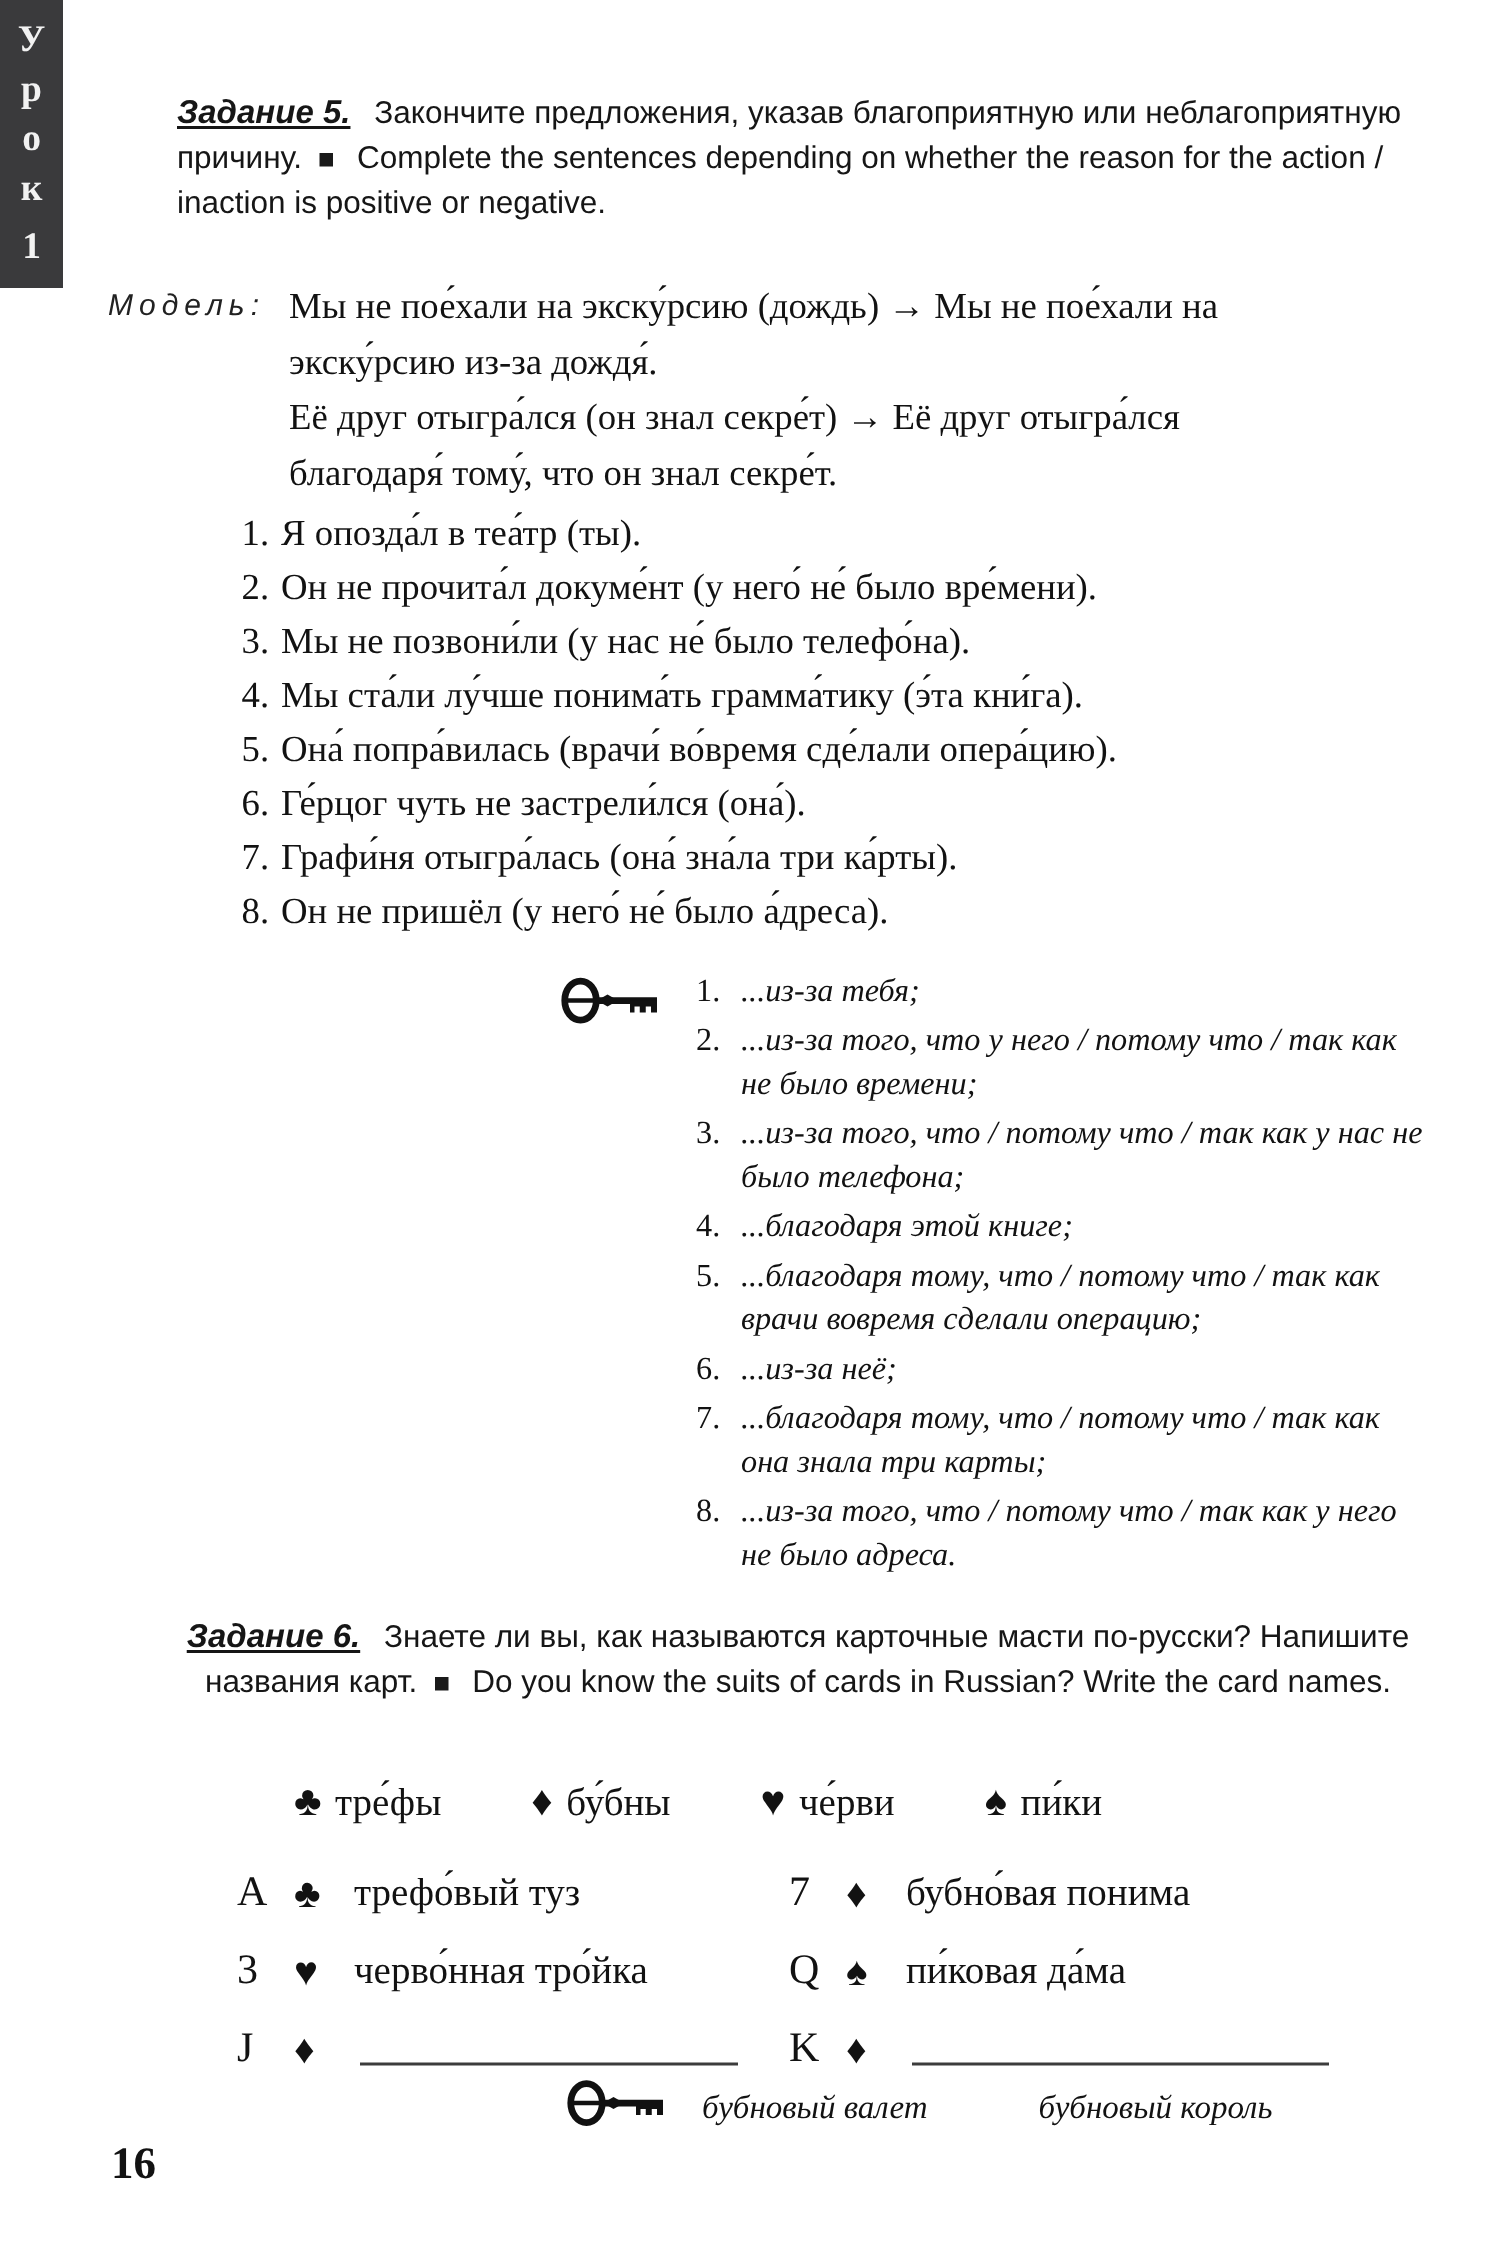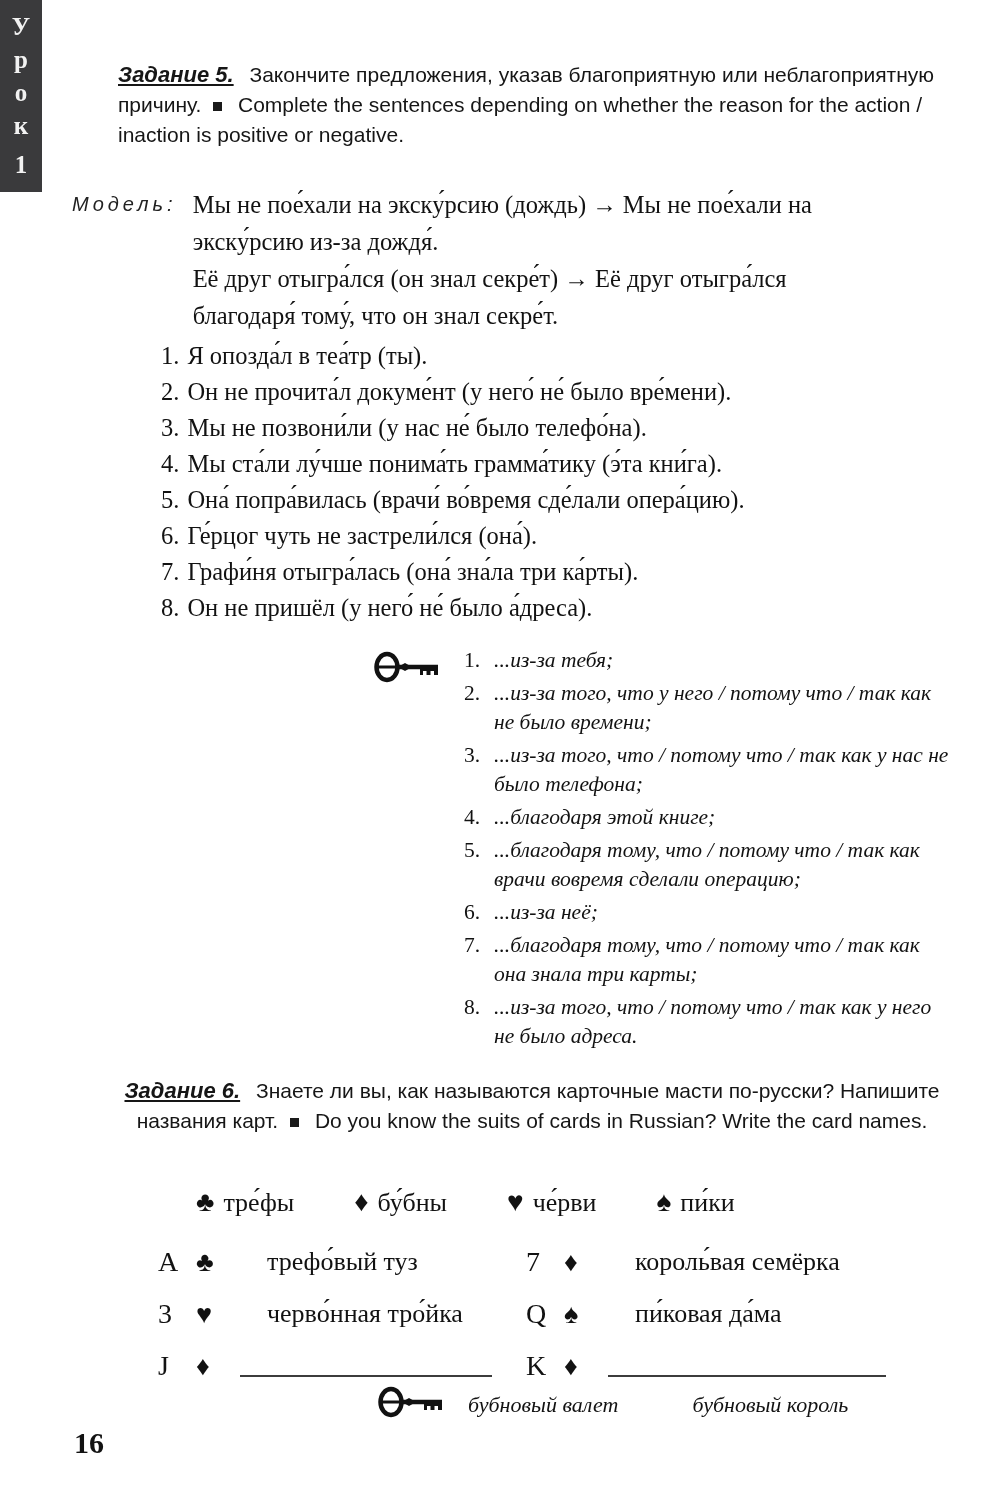--- a/index.html
+++ b/index.html
@@ -83,21 +83,21 @@
   
   #cards {
     position: absolute; left: 158px; top: 1236px;
     display: grid; grid-template-columns: 368px 450px;
     grid-auto-rows: 52px; align-items: center;
     font-size: 26px;
   }
   .card-row { display: flex; align-items: center; }
   .card-row .rank { width: 38px; font-size: 28px; }
   .card-row .csuit { width: 40px; font-size: 27px; }
-  .card-row .cname { white-space: nowrap; margin-left: 31px; }
+  .card-row .cname { white-space: nowrap; }
   .blank {
     display: inline-block; width: 252px; height: 22px;
     border-bottom: 2px solid #3c3c3c; margin-left: 4px;
   }
   .blank.wide { width: 278px; }
 
   
   #answers6 {
     position: absolute; left: 378px; top: 1386px;
     display: flex; align-items: flex-end;
@@ -211,21 +211,21 @@
 
 <div id="cards">
   <div class="card-row">
     <span class="rank">A</span>
     <span class="csuit">♣</span>
     <span class="cname">трефо́вый туз</span>
   </div>
   <div class="card-row">
     <span class="rank">7</span>
     <span class="csuit">♦</span>
-    <span class="cname">король́вая семёрка</span>
+    <span class="cname">бубно́вая понима</span>
   </div>
   <div class="card-row">
     <span class="rank">3</span>
     <span class="csuit">♥</span>
     <span class="cname">черво́нная тро́йка</span>
   </div>
   <div class="card-row">
     <span class="rank">Q</span>
     <span class="csuit">♠</span>
     <span class="cname">пи́ковая да́ма</span>

